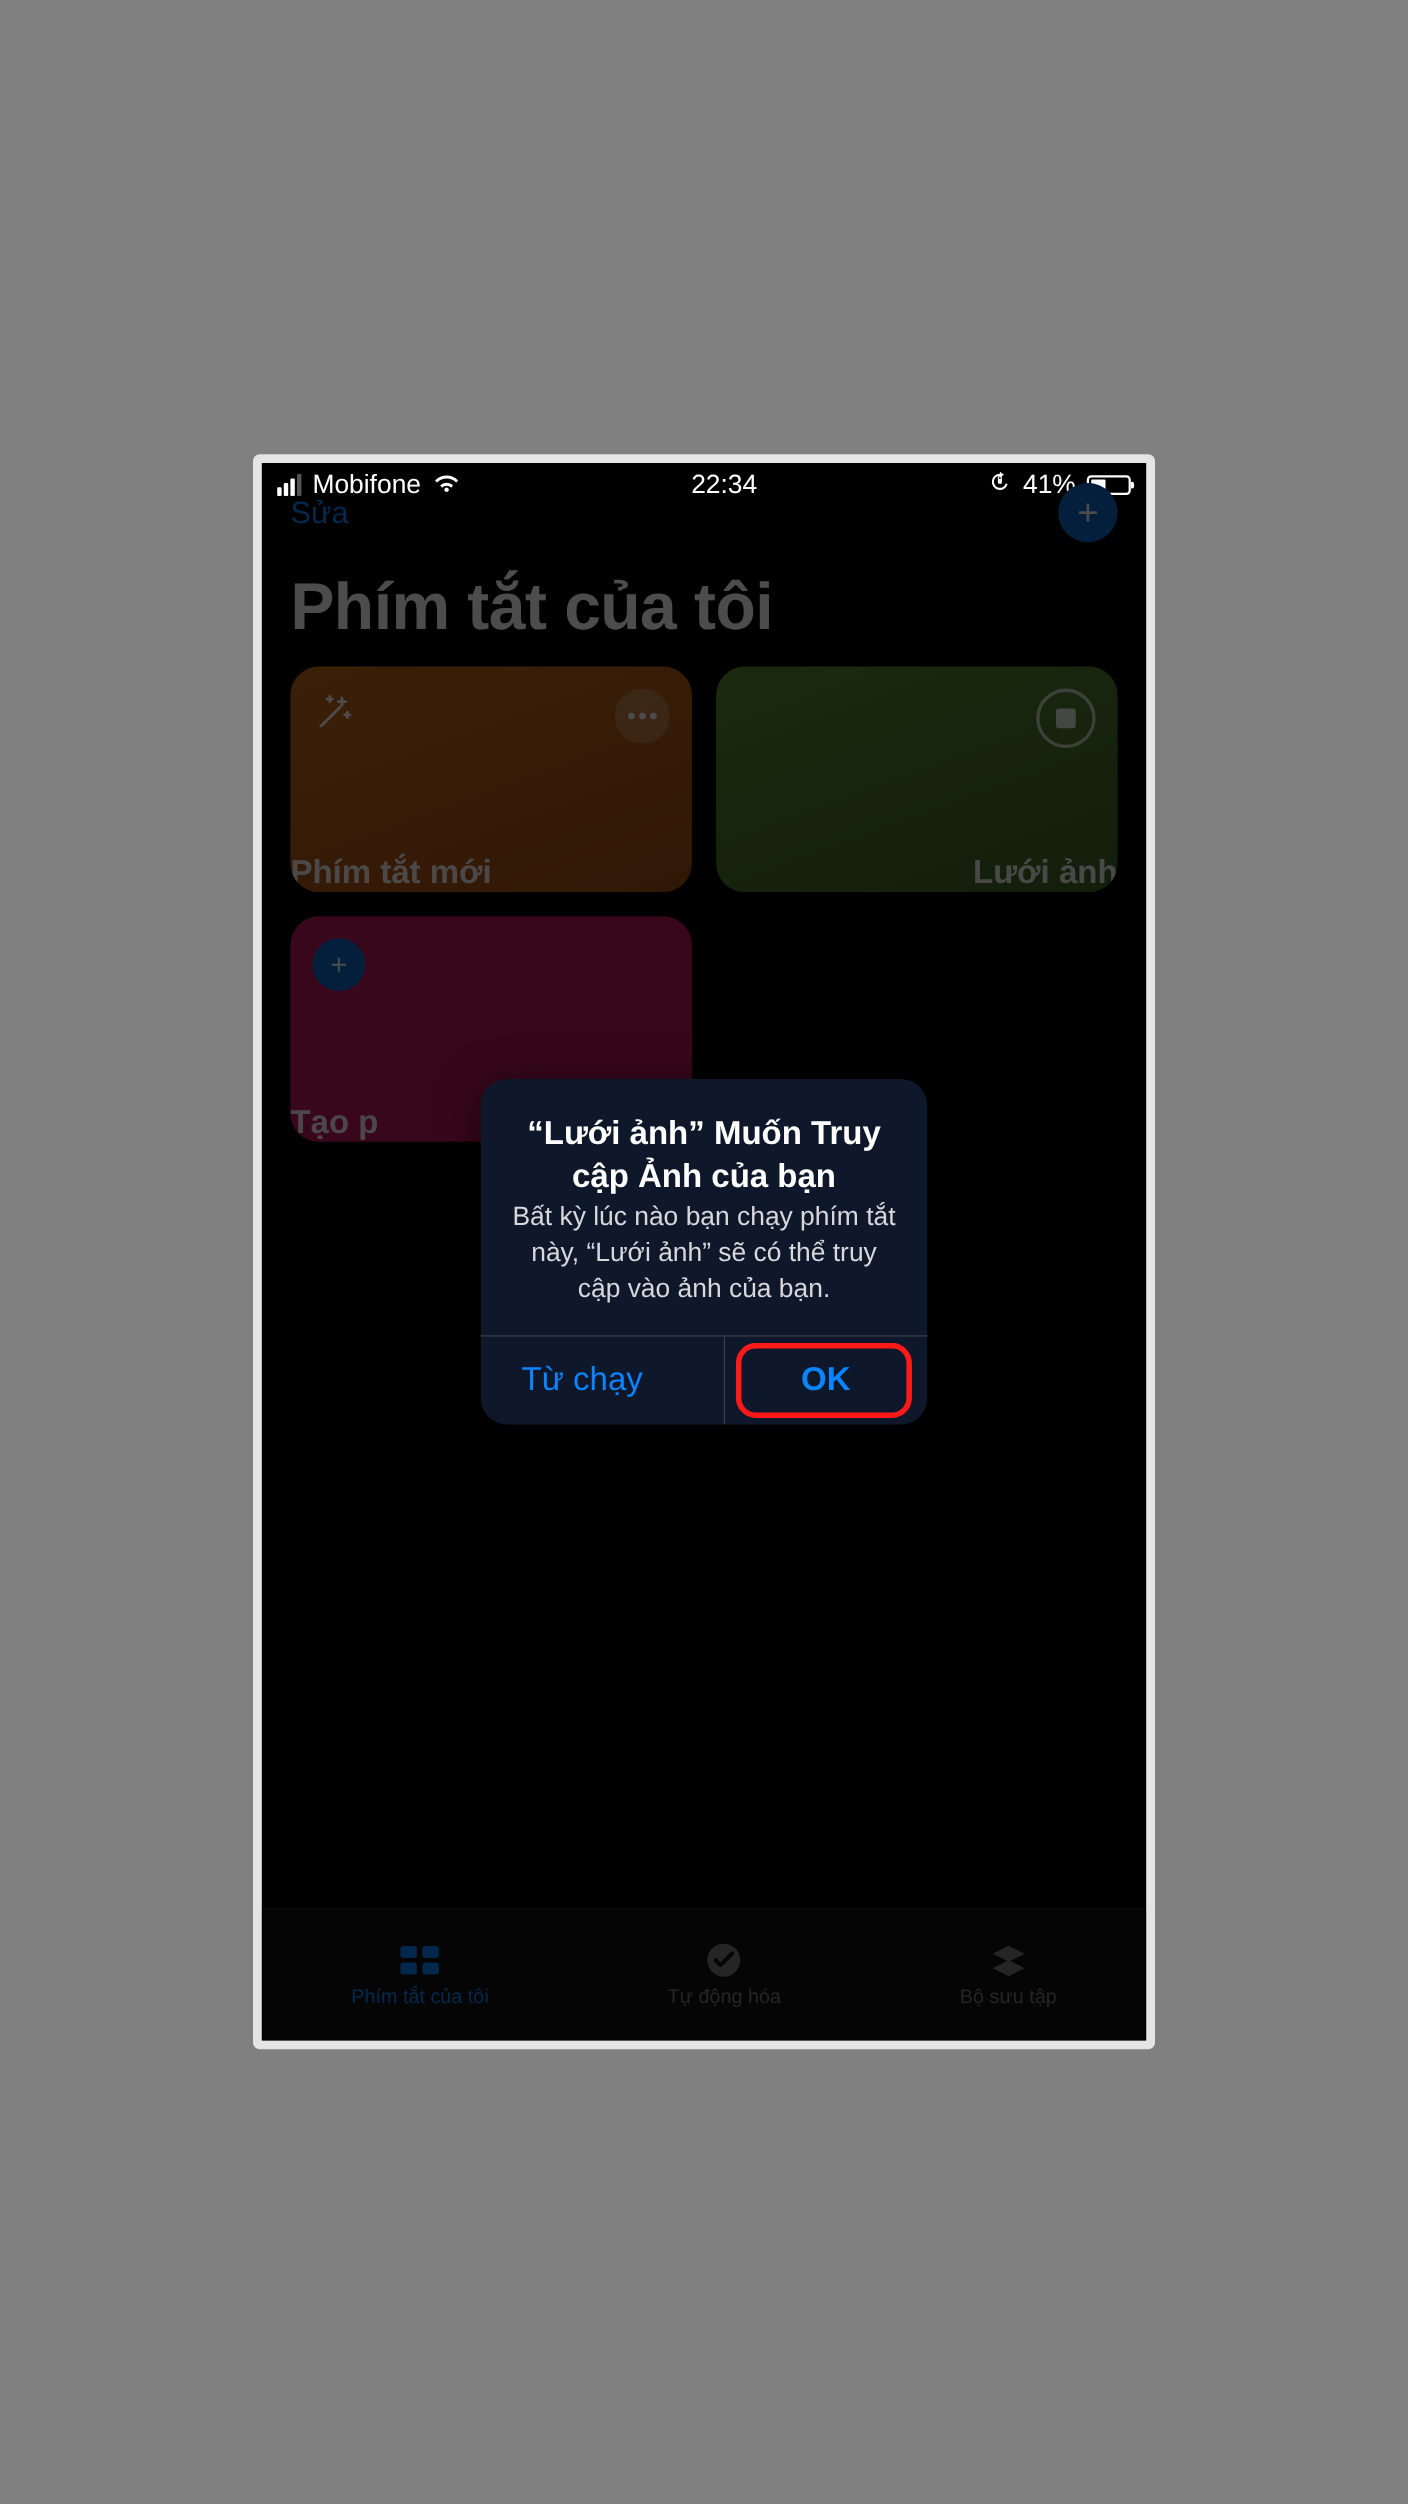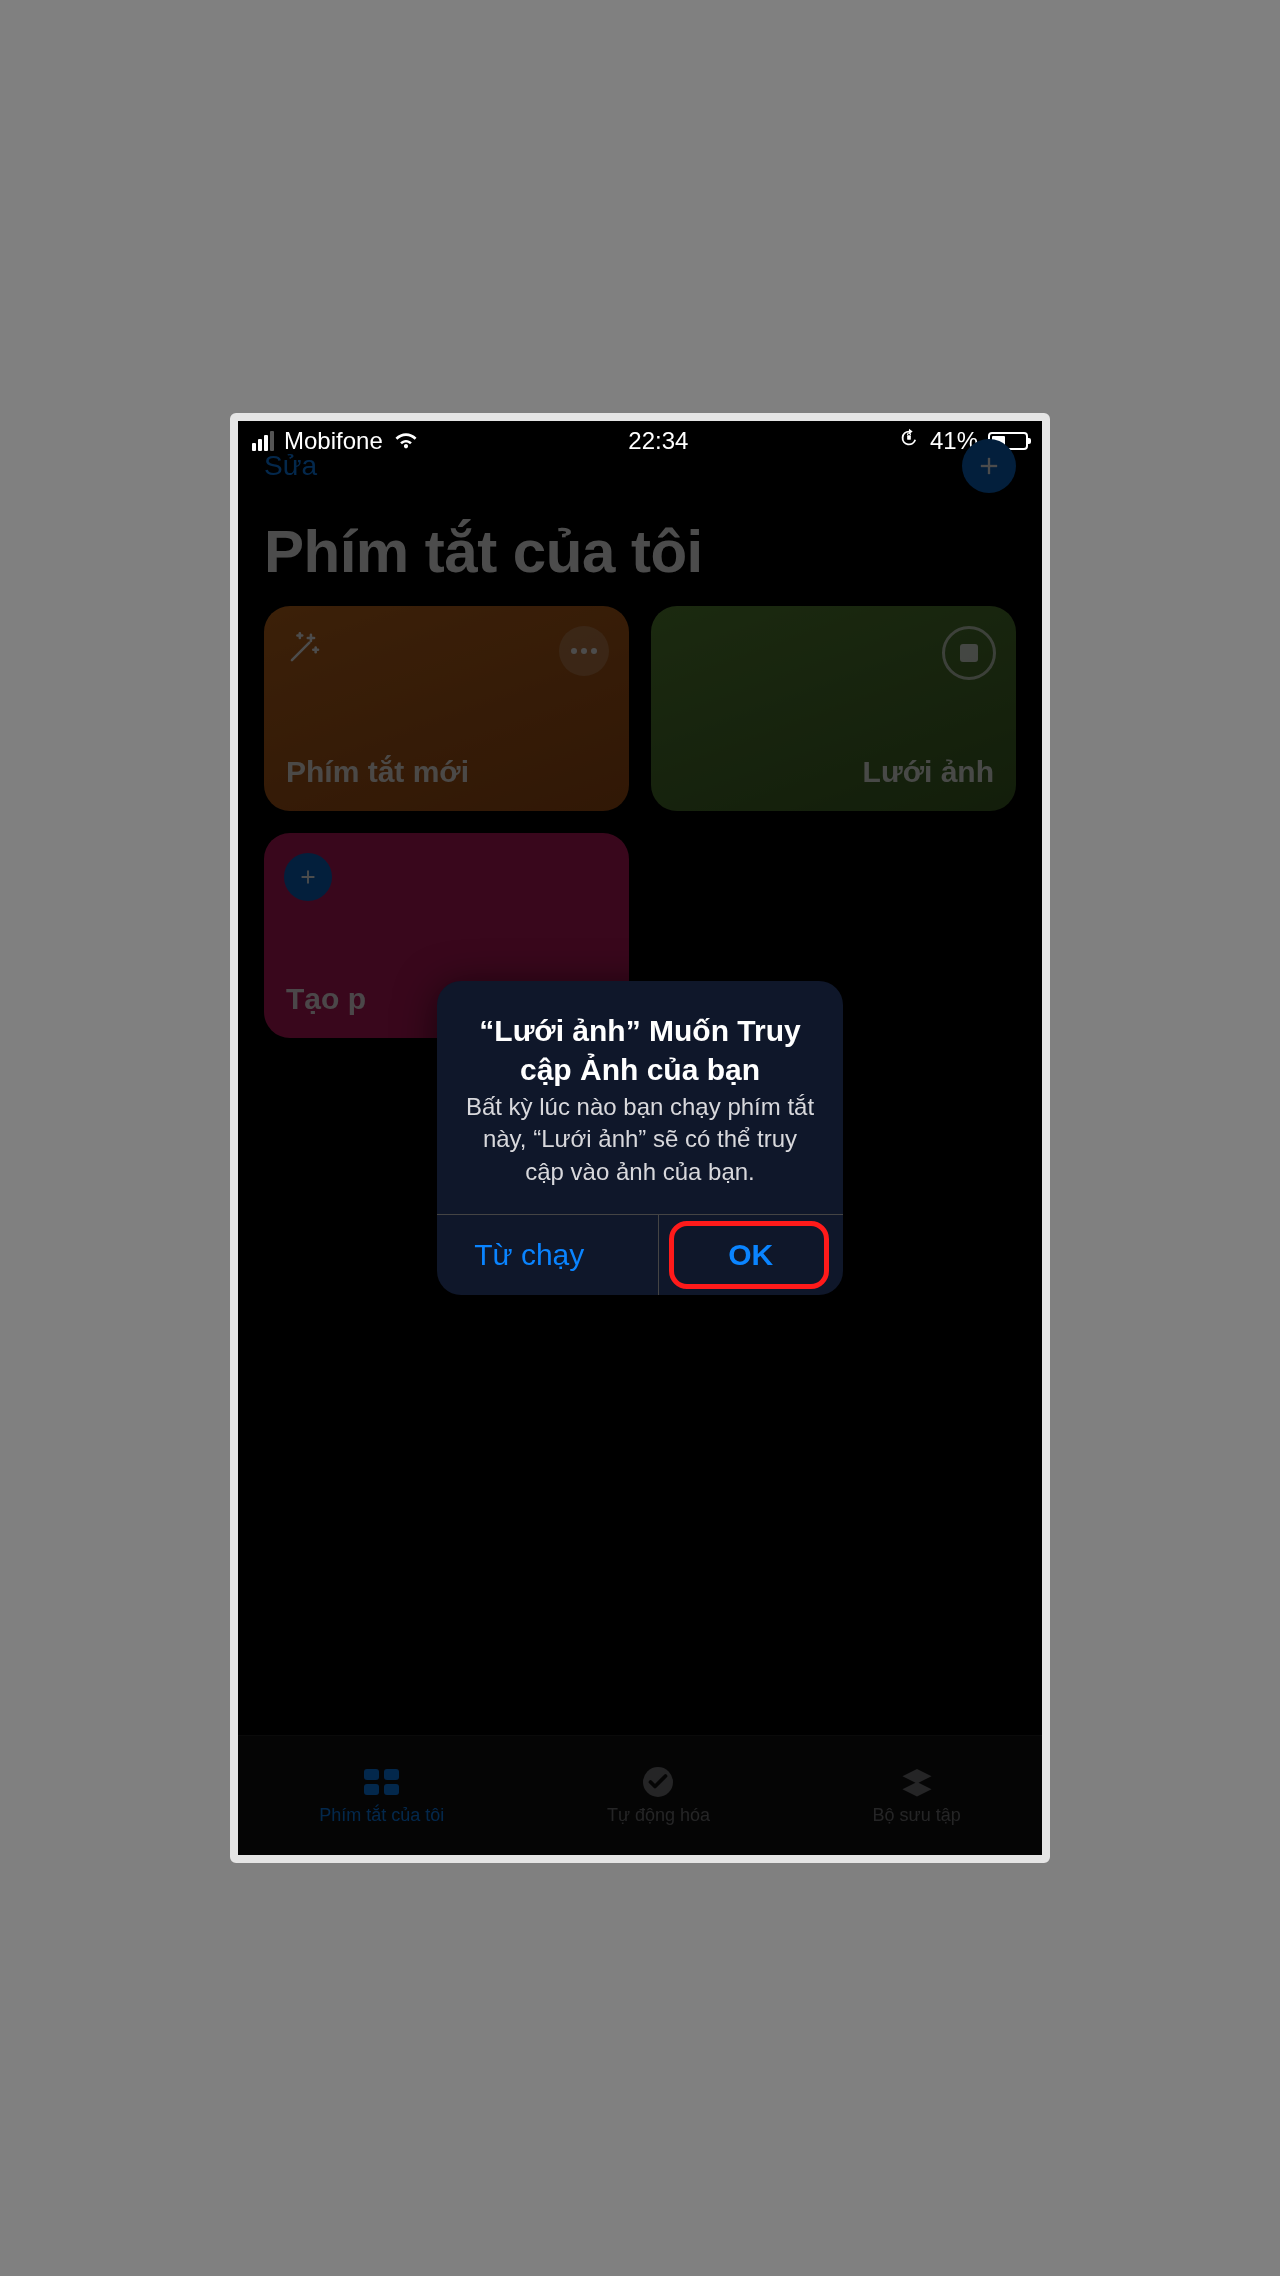--- a/index.html
+++ b/index.html
@@ -71,21 +71,21 @@
     font-size: 60px; font-weight: 800; padding: 24px 26px 20px 26px;
     letter-spacing: -0.5px;
   }
 
   .tiles {
     display: grid; grid-template-columns: 1fr 1fr; gap: 22px;
     padding: 0 26px;
   }
   .tile {
     height: 205px; border-radius: 26px; position: relative;
-    padding: 22px; display: flex; flex-direction: column; justify-content: flex-end;
+    display: flex; flex-direction: column; justify-content: flex-end;
     overflow: hidden;
   }
   .tile .label { font-size: 30px; font-weight: 600; color: rgba(255,255,255,0.92); }
   .tile-orange { background: linear-gradient(160deg,#c56a1c,#a24e12); }
   .tile-green  { background: linear-gradient(160deg,#5a8a34,#3e6324); text-align: right; }
   .tile-dark   { background: #be185d; }
 
   .tile .top-icons { position: absolute; top: 20px; left: 20px; right: 20px; display: flex; justify-content: space-between; align-items: center; }
   .wand { color: #fff; }
   .more-btn {

